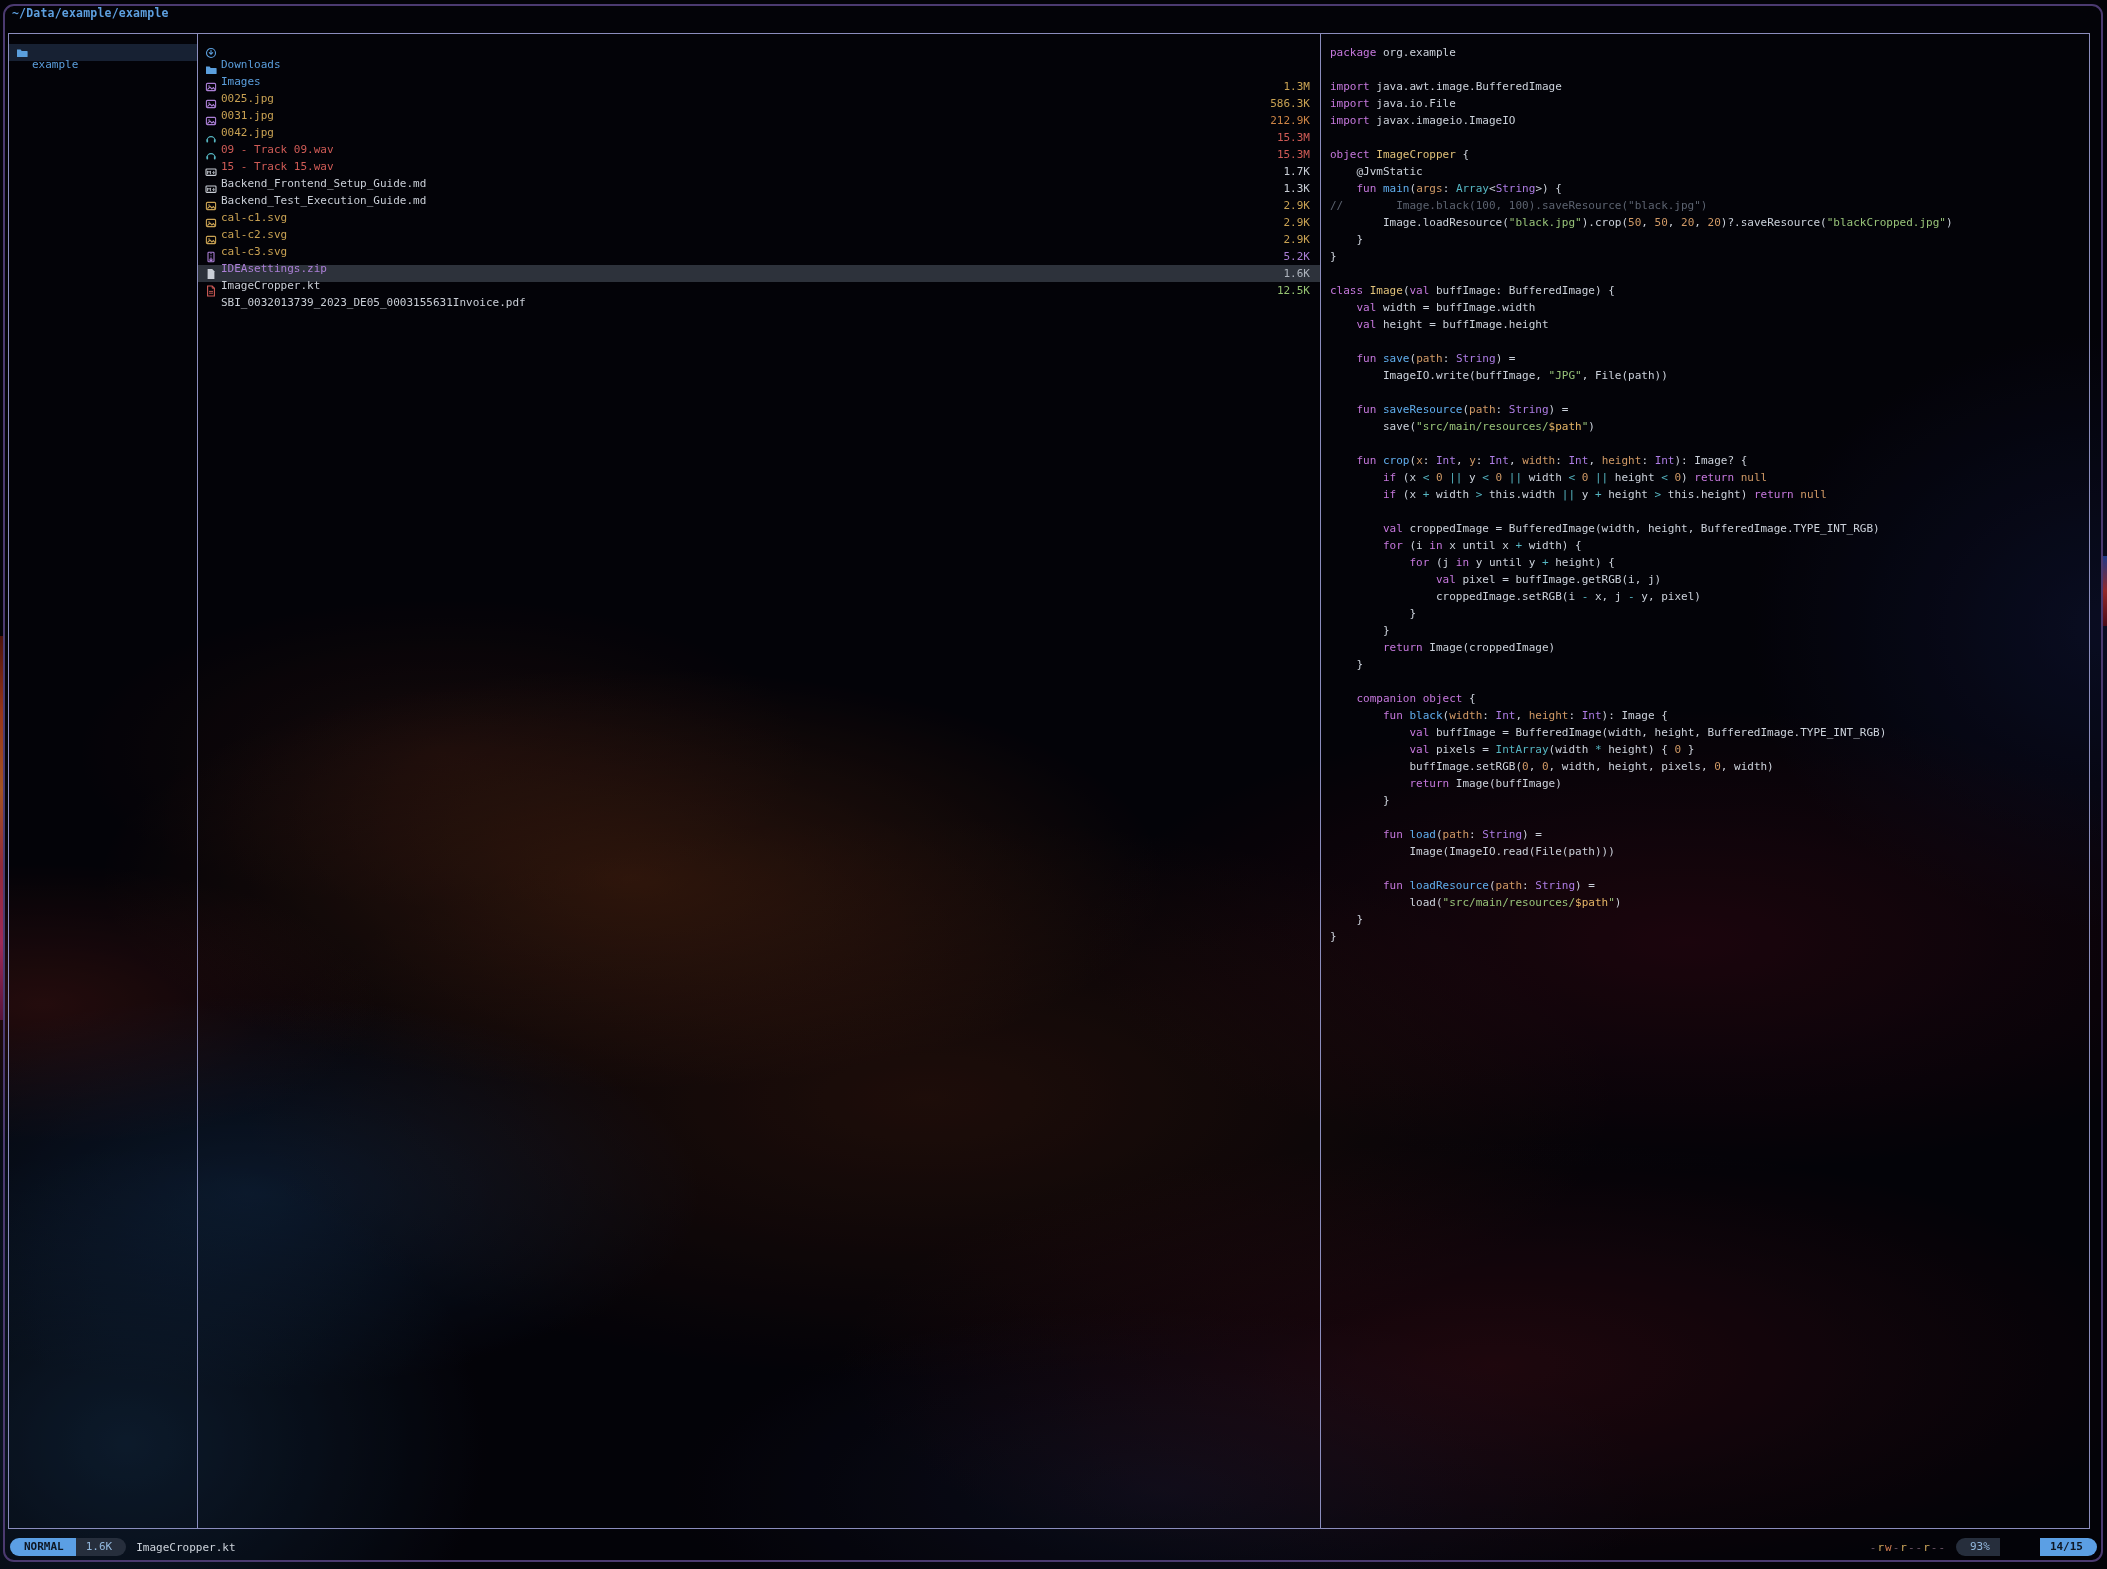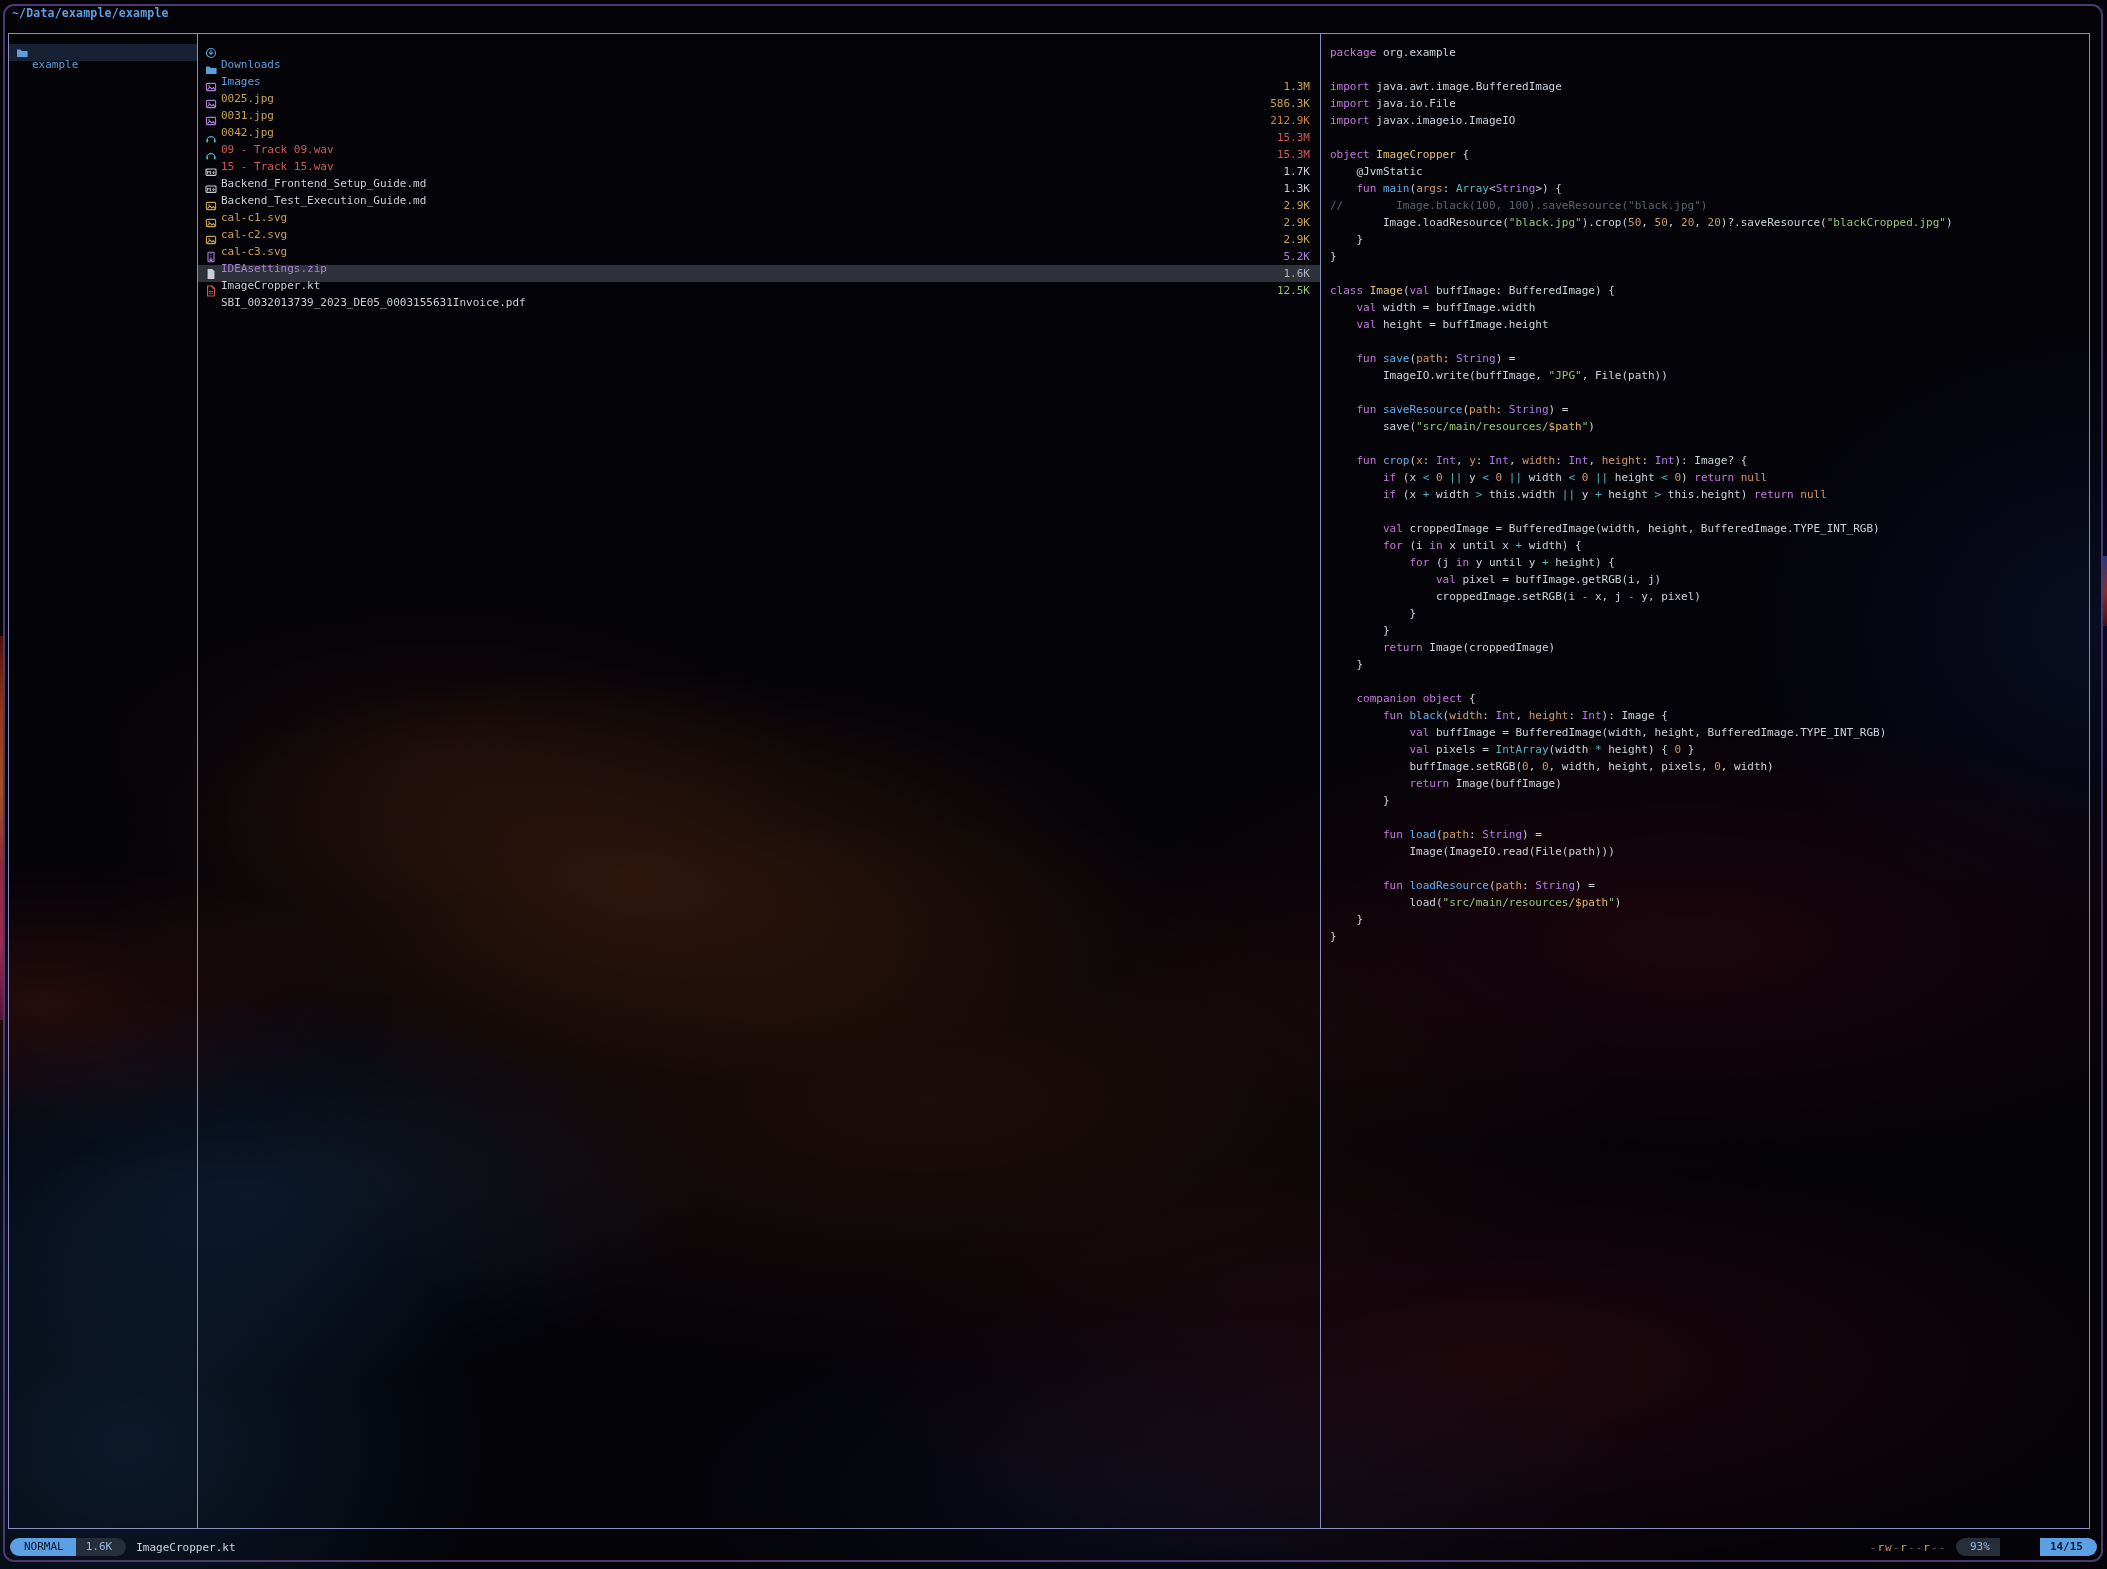--- a/index.html
+++ b/index.html
@@ -60,21 +60,21 @@
 
   
   .code-line { height:17px; line-height:17px; font-size:11px; white-space:pre; color:#ccd2db; padding-left:9px; }
   .tok-k{color:#c678dd}.tok-f{color:#61afef}.tok-p{color:#d19a66}.tok-t{color:#ae7de5}
   .tok-a{color:#56b6c2}.tok-s{color:#98c379}.tok-i{color:#e5b566}.tok-c{color:#5c6370}
   .tok-cl{color:#e0c179}.tok-w{color:#ccd2db}
 
   
   #status-bar { position:absolute; left:0; right:0; top:1536px; height:22px; padding:0 10px;
     display:flex; align-items:center; font-size:11px; }
-  #mode-badge { background:#5b9fe4; color:#0f1722; font-weight:normal; padding:2px 12px 3px 14px;
+  #mode-badge { background:#5b9fe4; color:#0f1722; font-weight:bold; padding:2px 12px 3px 14px;
     border-radius:10px 0 0 10px;text-align:center; }
   #size-badge { background:#262e3c; color:#93b8dd; padding:2px 14px 3px 10px; border-radius:0 10px 10px 0; }
   #status-filename { color:#ced4dc; margin-left:10px; }
   #status-right { margin-left:auto; display:flex; align-items:center; gap:10px; }
   #permissions { letter-spacing:1px; }
   .perm-dash{color:#6d5668}.perm-r{color:#d0a95c}.perm-w{color:#cf7d52}
   #pct-badge { background:#262e3c; color:#93b8dd; padding:2px 10px 3px 14px; border-radius:10px 0 0 10px; }
   #pos-badge { background:#5b9fe4; color:#0f1722; font-weight:bold; padding:2px 14px 3px 10px; border-radius:0 10px 10px 0; }
   #right-pill { display:flex;gap:40px; }
 </style>

